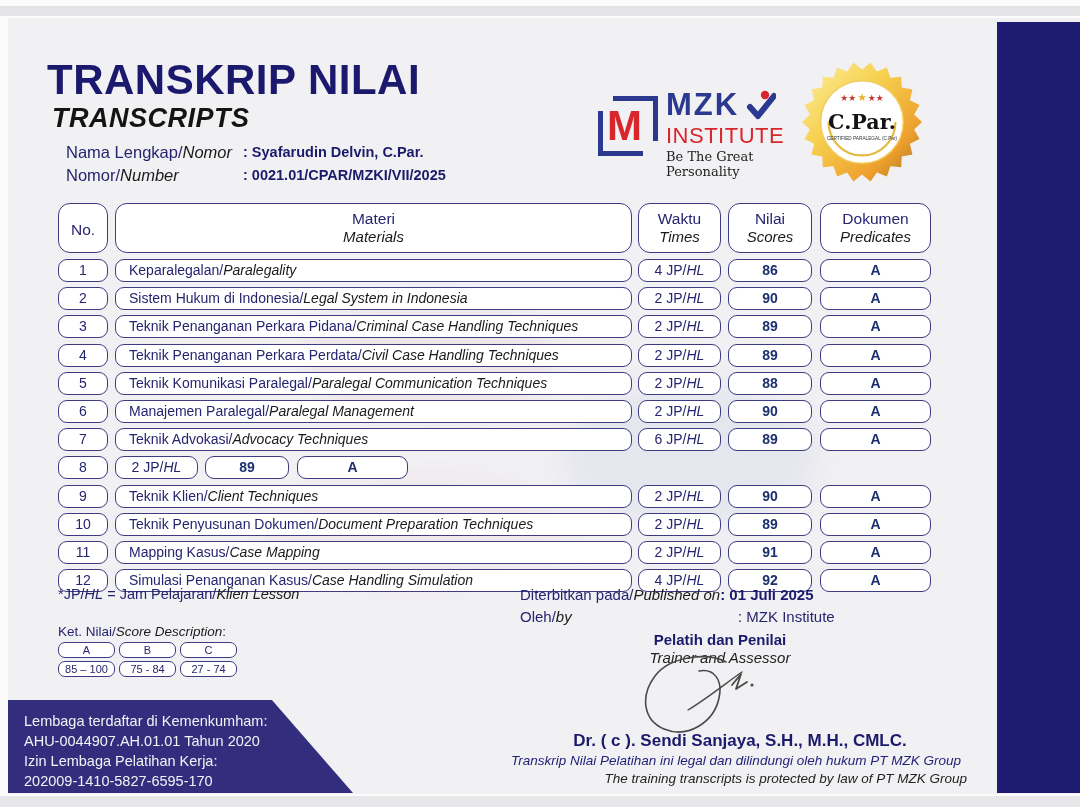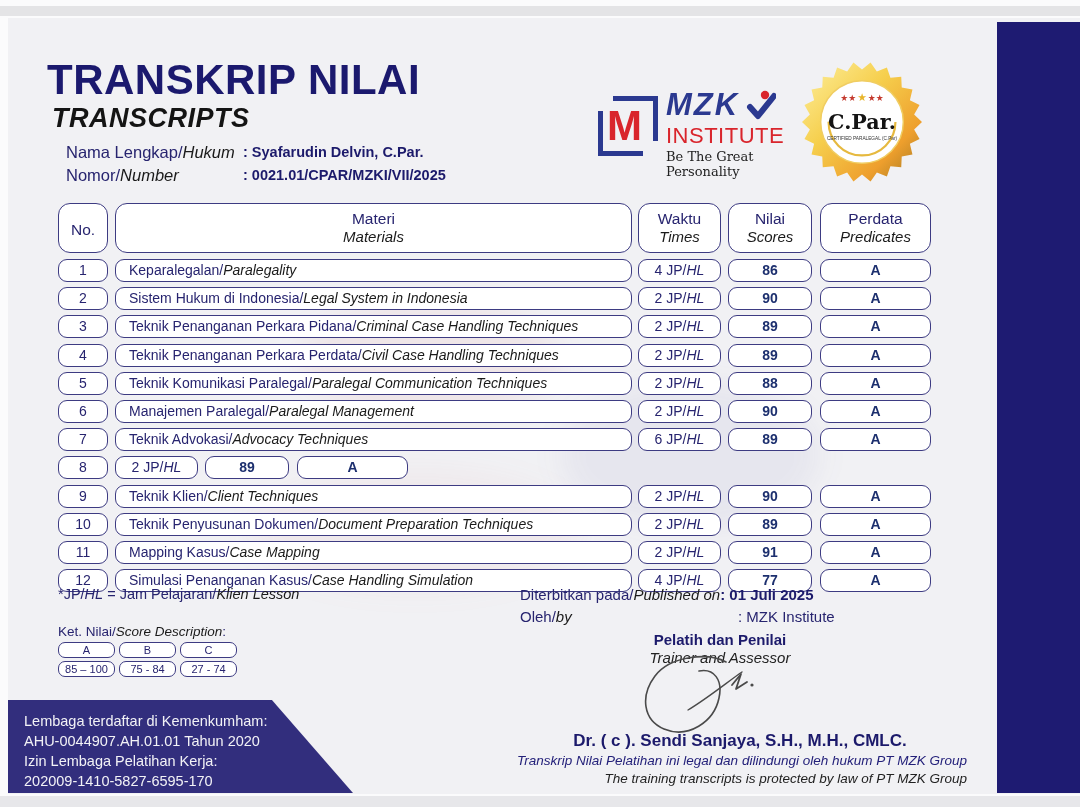--- a/index.html
+++ b/index.html
@@ -30,21 +30,21 @@
 
   
   #logo{left:598px;top:94px;width:200px;height:78px;}
   #monogram{position:absolute;left:0;top:2px;width:60px;height:60px;}
   #monogram .br-tr{position:absolute;right:0;top:0;width:66%;height:66%;
      border-top:5px solid #2b3990;border-right:5px solid #2b3990;}
   #monogram .br-bl{position:absolute;left:0;bottom:0;width:66%;height:66%;
      border-bottom:5px solid #2b3990;border-left:5px solid #2b3990;}
   #monogram .m-letter{position:absolute;left:9px;top:6px;font-size:42px;font-weight:800;color:#d9252c;}
   #logo-text{position:absolute;left:68px;top:-4px;}
-  #brand-top{font-size:31px;font-weight:800;color:#2b3990;letter-spacing:2px;line-height:30px;display:inline-block;font-style:italic;}
+  #brand-top{font-size:31px;font-weight:800;color:#2b3990;letter-spacing:2px;line-height:30px;display:inline-block;}
   #person-icon{display:inline-block;vertical-align:top;margin-left:2px;}
   #brand-bottom{font-size:22px;font-weight:400;color:#d9252c;letter-spacing:.5px;line-height:22px;margin-top:1px;}
   #tagline{font-size:13px;color:#222;font-family:"DejaVu Serif",serif;margin-top:2px;}
 
   
   #badge{left:802px;top:62px;width:120px;height:120px;}
 
   
   #table{left:58px;top:203px;width:874px;}
   .box{background:#fff;border:1.5px solid #3d3b82;box-sizing:border-box;}
@@ -81,21 +81,21 @@
 
   
   #published-line{left:520px;top:586px;font-size:15px;white-space:nowrap;}
   .pub-val{font-weight:700;color:#1c1a6b;}
   #by-line{left:520px;top:608px;font-size:15px;width:450px;}
   #by-value{position:absolute;left:218px;top:0;color:#27246f;}
   #role-id{left:600px;top:631px;width:240px;text-align:center;font-size:15px;font-weight:700;color:#1c1a6b;}
   #role-en{left:600px;top:649px;width:240px;text-align:center;font-size:15px;font-style:italic;color:#222;}
   #signature{left:628px;top:652px;width:170px;height:85px;}
   #signer-name{left:525px;top:731px;width:430px;text-align:center;font-size:17px;font-weight:700;color:#1c1a6b;}
-  #legal-id{left:505px;top:753px;width:462px;text-align:right;font-size:13.5px;font-style:italic;color:#24217a;}
+  #legal-id{left:505px;top:753px;width:462px;text-align:center;font-size:13.5px;font-style:italic;color:#24217a;}
   #legal-en{left:505px;top:771px;width:462px;text-align:right;font-size:13.5px;font-style:italic;color:#222;}
 
   
   #reg-box{left:8px;top:700px;width:345px;height:93px;background:#322e7d;
            clip-path:polygon(0 0,76.5% 0,100% 100%,0 100%);color:#f2f2f6;
            font-size:14.5px;line-height:20px;padding:11px 0 0 16px;box-sizing:border-box;}
 </style>
 </head>
 <body>
 
@@ -106,21 +106,21 @@
   <div id="strip-bottom" class="abs"></div>
 
   <div id="blob1" class="abs blob"></div>
   <div id="blob2" class="abs blob"></div>
   <div id="blob3" class="abs blob"></div>
 
   <div id="title" class="abs">TRANSKRIP NILAI</div>
   <div id="subtitle" class="abs">TRANSCRIPTS</div>
 
   <div id="name-line" class="abs">
-    <span class="id-label">Nama Lengkap/</span><span class="en-label">Hukum</span>
+    <span class="id-label">Nama Lengkap/</span><span class="en-label">Nomor</span>
     <span class="hdr-value">: Syafarudin Delvin, C.Par.</span>
   </div>
   <div id="number-line" class="abs">
     <span class="id-label">Nomor/</span><span class="en-label">Number</span>
     <span class="hdr-value">: 0021.01/CPAR/MZKI/VII/2025</span>
   </div>
 
   <div id="logo" class="abs">
     <div id="monogram">
       <div class="br-tr"></div>
@@ -172,21 +172,21 @@
       </div>
       <div class="box hcell col-waktu">
         <div class="h-id">Waktu</div>
         <div class="h-en">Times</div>
       </div>
       <div class="box hcell col-nilai">
         <div class="h-id">Nilai</div>
         <div class="h-en">Scores</div>
       </div>
       <div class="box hcell col-pred">
-        <div class="h-id">Perdata</div>
+        <div class="h-id">Dokumen</div>
         <div class="h-en">Predicates</div>
       </div>
     </div>
     <div id="tbody">
         <div class="trow">
           <div class="box rcell col-no"><span class="no-val">1</span></div>
           <div class="box rcell materi col-materi"><span class="mat-id">Keparalegalan</span><span class="mat-slash">/</span><span class="mat-en">Paralegality</span></div>
           <div class="box rcell col-waktu"><span class="time-pre">4 JP/</span><span class="time-hl">HL</span></div>
           <div class="box rcell col-nilai"><span class="score-val">86</span></div>
           <div class="box rcell col-pred"><span class="pred-val">A</span></div>
@@ -257,21 +257,21 @@
           <div class="box rcell col-no"><span class="no-val">11</span></div>
           <div class="box rcell materi col-materi"><span class="mat-id">Mapping Kasus</span><span class="mat-slash">/</span><span class="mat-en">Case Mapping</span></div>
           <div class="box rcell col-waktu"><span class="time-pre">2 JP/</span><span class="time-hl">HL</span></div>
           <div class="box rcell col-nilai"><span class="score-val">91</span></div>
           <div class="box rcell col-pred"><span class="pred-val">A</span></div>
         </div>
         <div class="trow">
           <div class="box rcell col-no"><span class="no-val">12</span></div>
           <div class="box rcell materi col-materi"><span class="mat-id">Simulasi Penanganan Kasus</span><span class="mat-slash">/</span><span class="mat-en">Case Handling Simulation</span></div>
           <div class="box rcell col-waktu"><span class="time-pre">4 JP/</span><span class="time-hl">HL</span></div>
-          <div class="box rcell col-nilai"><span class="score-val">77</span></div>
+          <div class="box rcell col-nilai"><span class="score-val">92</span></div>
           <div class="box rcell col-pred"><span class="pred-val">A</span></div>
         </div>
       </div>
   </div>
 
   <div id="jp-note" class="abs">
     <span class="id-label">*JP/</span><span class="id-label" style="font-style:italic">HL</span><span class="id-label"> = Jam Pelajaran/</span><span class="en-label">Klien Lesson</span>
   </div>
   <div id="score-desc" class="abs">
     <span class="id-label">Ket. Nilai/</span><span class="en-label">Score Description</span><span class="id-label">:</span>

